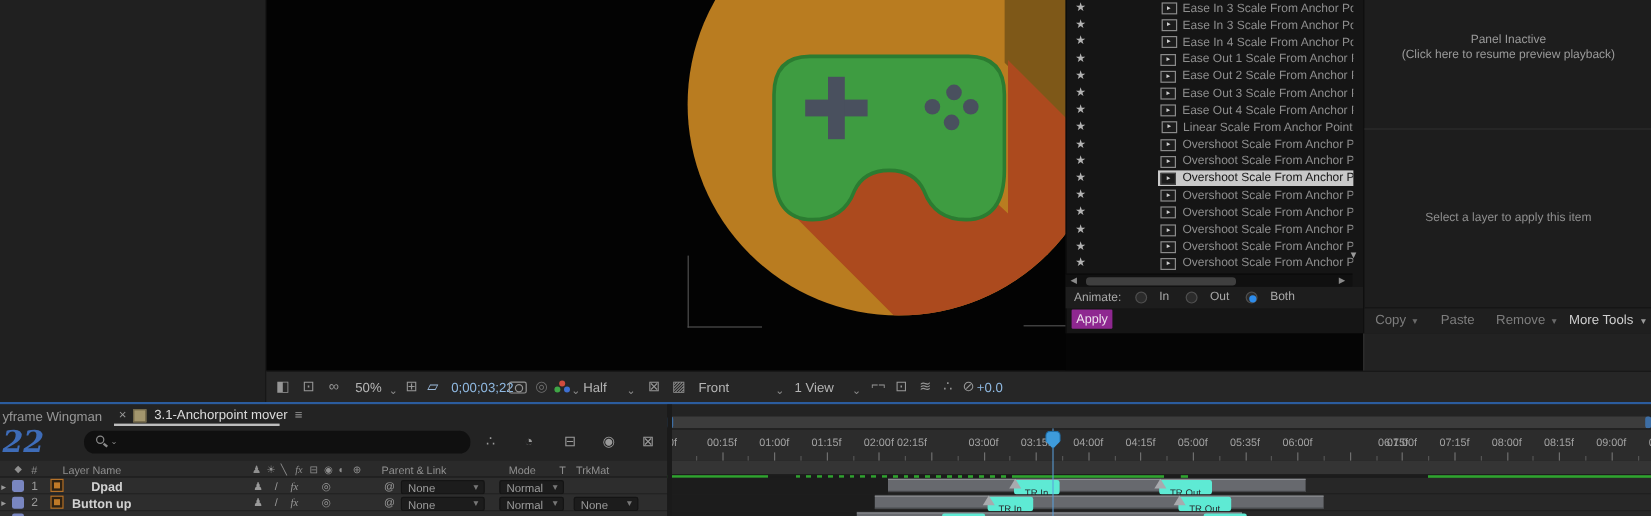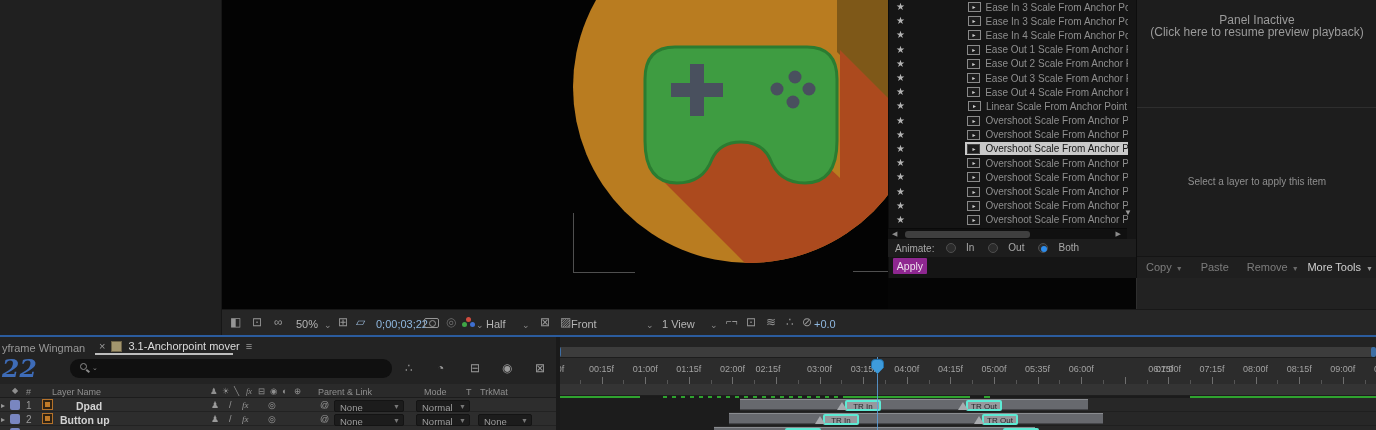--- a/index.html
+++ b/index.html
@@ -39,21 +39,21 @@
   #animate-options { position:absolute; left:58px; top:3px; display:flex; gap:14px; }
   .radio-wrap { display:flex; align-items:center; gap:10px; cursor:default; }
   .radio { width:10px; height:10px; border-radius:50%; background:#2b2b2b; border:1px solid #4e4e4e; position:relative; }
   .radio.on::after { content:""; position:absolute; left:2px; top:2px; width:6px; height:6px; border-radius:50%; background:#2D8CEB; }
   .radio-label { font-size:10px; color:#a8a8a8; }
   #apply-btn { left:893px; top:258px; width:34px; height:16px; background:#8E2790; color:#eddfed;
        font-size:10.5px; text-align:center; line-height:16px; border-radius:1px; }
 
   
   #preview { left:1136px; top:0; width:240px; height:278px; background:#1d1d1d; border-left:1px solid #0d0d0d; }
-  #pv-inactive { position:absolute; left:0; top:14px; width:240px; text-align:center; color:#9b9b9b; font-size:12px; line-height:12px; }
+  #pv-inactive { position:absolute; left:0; top:28px; width:240px; text-align:center; color:#9b9b9b; font-size:10px; line-height:12px; }
   #pv-divider { position:absolute; left:0; top:107px; width:240px; height:1px; background:#2e2e2e; }
   #pv-msg { position:absolute; left:0; top:176px; width:240px; text-align:center; color:#8f8f8f; font-size:10px; }
   #pv-btnbar { position:absolute; left:0; top:256px; width:240px; height:22px; background:#1f1f1f; border-top:1px solid #141414; }
   #clipboard-buttons { position:absolute; left:4px; top:3px; display:flex; gap:8px; }
   .pv-btn { font-size:11px; color:#7d7d7d; padding:1px 5px; }
   .pv-btn .dd { font-size:7px; color:#6a6a6a; margin-left:4px; }
   #more-tools { position:absolute; right:4px; top:4px; font-size:11px; color:#cfcfcf; }
   #more-tools .dd { font-size:7px; color:#9a9a9a; margin-left:5px; }
   #under-strip-black { left:888px; top:278px; width:248px; height:31px; background:#050505; }
   #under-strip-gray { left:1136px; top:278px; width:240px; height:31px; background:#222; border-left:1px solid #2e2e2e; }
@@ -107,21 +107,21 @@
   .lrow .srcicon { width:11px; height:11px; background:#2e2213; border:1px solid #b5722a; top:1px; }
   .lrow .srcicon::after { content:""; position:absolute; left:2px; top:2px; width:5px; height:5px; background:#c07a28; }
   .ddl { position:absolute; top:1px; height:12px; background:#1c1c1c; border:1px solid #141414; border-radius:2px; }
   .ddl b { position:absolute; left:5px; top:1px; font-size:9.5px; font-weight:normal; color:#9d9d9d; }
   .ddl i { position:absolute; right:3px; top:2px; font-style:normal; font-size:7px; color:#777; }
 
   #track-area { position:absolute; left:0; top:61px; width:1376px; height:32px; overflow:hidden; }
   .trow { position:absolute; left:556px; width:820px; height:14px; background:#272727; border-bottom:1px solid #1f1f1f; }
   .trow .pre { position:absolute; left:4px; top:0; height:14px; background:#1c1c1c; }
   .bar { position:absolute; top:1px; height:11px; background:#67696E; border-top:1px solid #8a8c90; border-bottom:1px solid #45464a; }
-  .badge { position:absolute; top:0; height:11px; min-width:36px; background:#97999d; border:2px solid #5eead4;
+  .badge { position:absolute; top:0; height:11px; min-width:36px; background:#97999d; border:6px solid #5eead4;
        border-radius:2px; font-size:8px; color:#26282c; text-align:center; line-height:10px; padding:0 3px; }
   .badge .tri { position:absolute; left:-10px; bottom:-1px; width:0; height:0;
        border-left:5px solid transparent; border-right:5px solid transparent; border-bottom:8px solid #a8aaae; }
   #playhead-line { position:absolute; left:877px; top:20px; width:1px; height:73px; background:rgba(90,160,220,.85); }
   #playhead-marker { position:absolute; left:871px; top:22px; width:13px; height:15px; background:#3E9BDB;
        border:1px solid #1f6ea8; border-radius:4px 4px 2px 2px; clip-path:polygon(0 0,100% 0,100% 55%,50% 100%,0 55%); }
   #tbl-divider { position:absolute; left:556px; top:0; width:4px; height:93px; background:#1a1a1a; }
 </style>
 </head>
 <body>
@@ -323,21 +323,21 @@
     <span class="rgbdots" style="left:240px;top:7px;">
       <i style="left:4px;top:0;background:#D04C3E;"></i>
         <i style="left:0;top:5px;background:#3FA546;"></i>
         <i style="left:8px;top:5px;background:#3E6FD0;"></i>
     </span>
     <span class="chev" style="left:254px;">⌄</span>
     <span class="txt" style="left:264px;">Half</span>
     <span class="chev" style="left:300px;">⌄</span>
     <span style="left:318px;">⊠</span>
     <span style="left:338px;">▨</span>
-    <span class="txt" style="left:349px;">Front</span>
+    <span class="txt" style="left:360px;">Front</span>
     <span class="chev" style="left:424px;">⌄</span>
     <span class="txt" style="left:440px;">1 View</span>
     <span class="chev" style="left:488px;">⌄</span>
     <span style="left:504px;font-size:10px;">⌐¬</span>
     <span style="left:524px;">⊡</span>
     <span style="left:544px;">≋</span>
     <span style="left:564px;">∴</span>
     <span style="left:580px;">⊘</span>
     <span class="txt blue" style="left:592px;">+0.0</span>
   </div>
@@ -379,21 +379,21 @@
         <span class="rtick mid" style="left: 63.4px;"></span>
         <span class="rlabel" style="left: 85.2px;">01:00f</span>
         <span class="rtick" style="left: 85.2px;"></span>
         <span class="rtick mid" style="left: 107px;"></span>
         <span class="rlabel" style="left: 128.8px;">01:15f</span>
         <span class="rtick" style="left: 128.8px;"></span>
         <span class="rtick mid" style="left: 150.6px;"></span>
         <span class="rlabel" style="left: 172.4px;">02:00f</span>
         <span class="rtick" style="left: 172.4px;"></span>
         <span class="rtick mid" style="left: 194.2px;"></span>
-        <span class="rlabel" style="left: 208px;">02:15f</span>
+        <span class="rlabel" style="left: 200px;">02:15f</span>
         <span class="rtick" style="left: 216px;"></span>
         <span class="rtick mid" style="left: 237.8px;"></span>
         <span class="rlabel" style="left: 259.6px;">03:00f</span>
         <span class="rtick" style="left: 259.6px;"></span>
         <span class="rtick mid" style="left: 281.4px;"></span>
         <span class="rlabel" style="left: 303.2px;">03:15f</span>
         <span class="rtick" style="left: 303.2px;"></span>
         <span class="rtick mid" style="left: 325px;"></span>
         <span class="rlabel" style="left: 346.8px;">04:00f</span>
         <span class="rtick" style="left: 346.8px;"></span>

